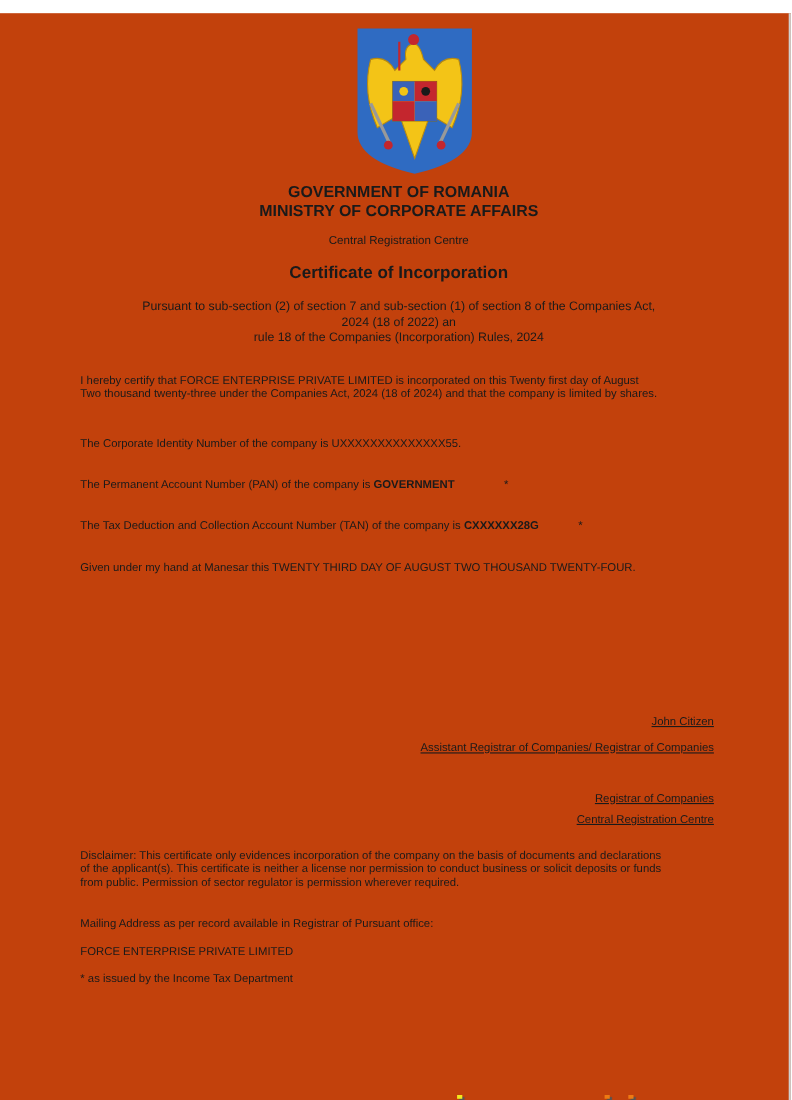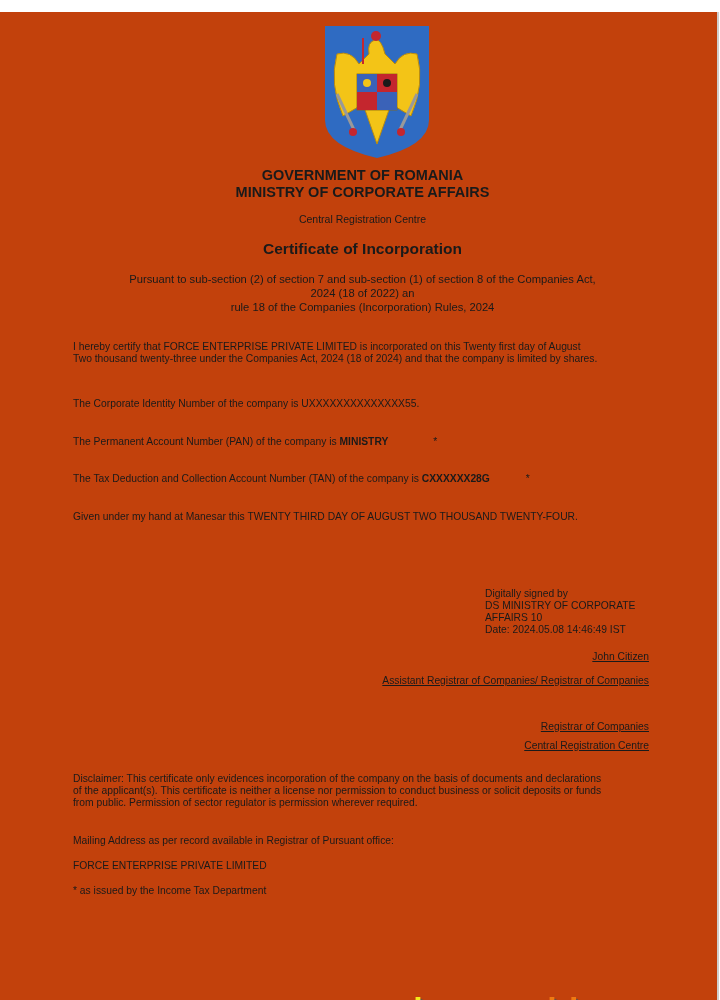--- a/index.html
+++ b/index.html
@@ -60,35 +60,29 @@
     <div>2024 (18 of 2022) an</div>
     <div>rule 18 of the Companies (Incorporation) Rules, 2024</div>
   </div>
 
   <div class="abs p" style="top:329px">
     <div>I hereby certify that FORCE ENTERPRISE PRIVATE LIMITED is incorporated on this Twenty first day of August</div>
     <div>Two thousand twenty-three under the Companies Act, 2024 (18 of 2024) and that the company is limited by shares.</div>
   </div>
   <div class="abs p" style="top:386px">The Corporate Identity Number of the company is UXXXXXXXXXXXXXX55.</div>
   <div class="abs p" style="top:424px">
-    <span>The Permanent Account Number (PAN) of the company is </span><b>MINISTRY</b>
+    <span>The Permanent Account Number (PAN) of the company is </span><b>GOVERNMENT</b>
     <span class="star" style="margin-left:42px">*</span>
   </div>
   <div class="abs p" style="top:461px">
     <span>The Tax Deduction and Collection Account Number (TAN) of the company is </span><b>CXXXXXX28G</b>
     <span class="star" style="margin-left:33px">*</span>
   </div>
   <div class="abs p" style="top:499px">Given under my hand at Manesar this TWENTY THIRD DAY OF AUGUST TWO THOUSAND TWENTY-FOUR.</div>
 
-  <div class="abs sig" style="top:576px">
-    <div>Digitally signed by</div>
-    <div>DS MINISTRY OF CORPORATE</div>
-    <div>AFFAIRS 10</div>
-    <div>Date: 2024.05.08 14:46:49 IST</div>
-  </div>
 
   <div class="abs right" style="top:639px">John Citizen</div>
   <div class="abs right" style="top:663px">Assistant Registrar of Companies/ Registrar of Companies</div>
   <div class="abs right" style="top:709px">Registrar of Companies</div>
   <div class="abs right" style="top:728px">Central Registration Centre</div>
 
   <div class="abs p" style="top:761px">
     <div>Disclaimer: This certificate only evidences incorporation of the company on the basis of documents and declarations</div>
     <div>of the applicant(s). This certificate is neither a license nor permission to conduct business or solicit deposits or funds</div>
     <div>from public. Permission of sector regulator is permission wherever required.</div>

